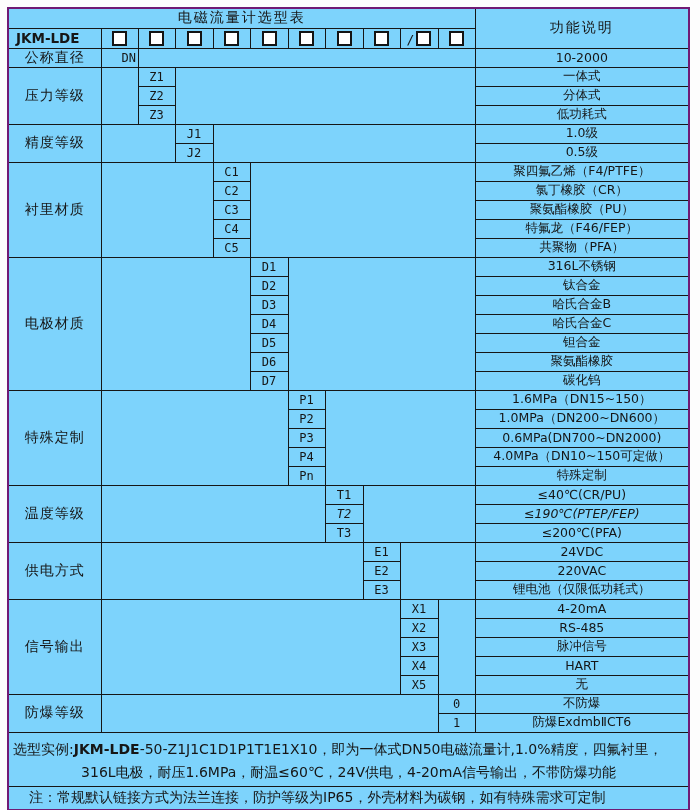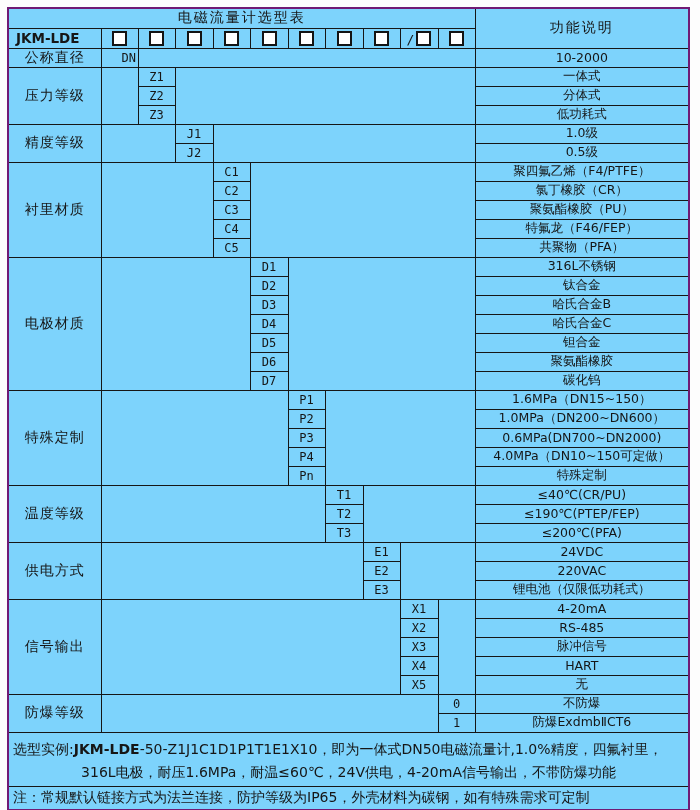--- a/index.html
+++ b/index.html
@@ -16,21 +16,21 @@
   .leftalign{text-align:left;padding-left:20px;}
   .desc{font-size:12.5px;}
   .cbcell{padding:0;}
   .cb{display:inline-block;width:11px;height:11px;border:2px solid #141414;
       vertical-align:-2px;background:#fff;}
   .slash{font-size:13px;margin-right:2px;font-family:"DejaVu Sans Mono",monospace;}
   .example{font-size:14px;text-align:left;padding:3px 4px 0 4px;white-space:normal;
            line-height:1.6;}
   .example .l2{text-align:center;}
   .example .bold{font-weight:bold;}
-  .note{font-size:14px;text-align:left;padding-left:4px;}
+  .note{font-size:14px;text-align:left;padding-left:20px;}
 </style>
 </head>
 <body>
 
 <div class="wrap">
   <table>
     <colgroup>
       <col style="width:93px">
       <col style="width:37px">
         <col style="width:37px">
@@ -171,21 +171,21 @@
           <td class="code">Pn</td>
           <td class="desc">特殊定制</td>
         </tr>
         <tr style="height: 19px;">
           <td class="label" rowspan="3">温度等级</td>
           <td class="spacer" rowspan="3" colspan="6"></td>
           <td class="code">T1</td>
           <td class="spacer" rowspan="3" colspan="3"></td>
           <td class="desc">≤40℃(CR/PU)</td>
         </tr>
-        <tr style="height: 19px;">
+        <tr style="height: 19px; font-style: italic;">
           <td class="code">T2</td>
           <td class="desc">≤190℃(PTEP/FEP)</td>
         </tr>
         <tr style="height: 19px;">
           <td class="code">T3</td>
           <td class="desc">≤200℃(PFA)</td>
         </tr>
         <tr style="height: 19px;">
           <td class="label" rowspan="3">供电方式</td>
           <td class="spacer" rowspan="3" colspan="7"></td>

